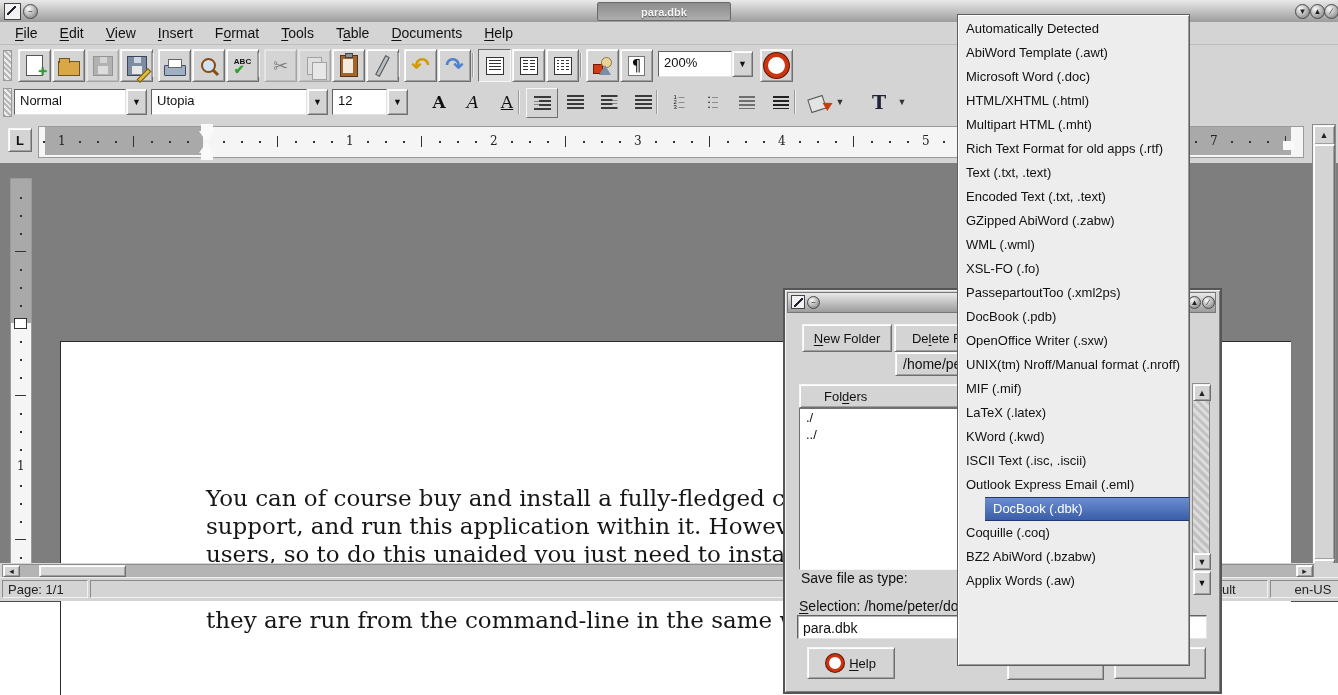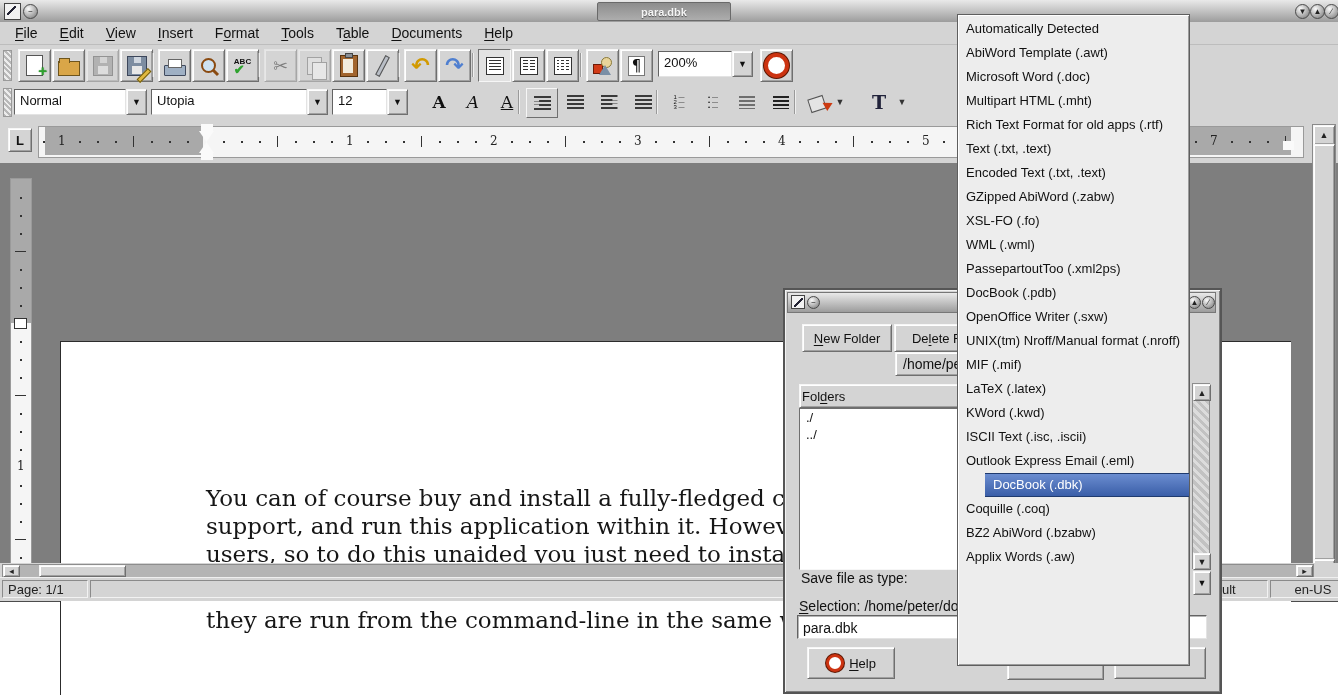--- a/index.html
+++ b/index.html
@@ -487,21 +487,21 @@
         <span><u>N</u>ew Folder</span>
       </span>
     <span class="dbtn raised raised2" style="left:109px;top:34px;width:96px;height:26px;">
         <span>De<u>l</u>ete File</span>
       </span>
 
     <span class="dbtn raised raised2" style="left:110px;top:62px;width:210px;height:24px;justify-content:flex-start;padding-left:7px;box-sizing:border-box;font-size:14px;">
         <span>/home/peter/doc</span>
       </span>
 
-    <span class="dbtn raised raised2" style="left:14px;top:94px;width:164px;height:24px;justify-content:flex-start;padding-left:2px;box-sizing:border-box;">
+    <span class="dbtn raised raised2" style="left:14px;top:94px;width:164px;height:24px;justify-content:flex-start;padding-left:24px;box-sizing:border-box;">
         <span>Fol<u>d</u>ers</span>
       </span>
     <div id="folders-list" class="abs sunken" style="left:14px;top:118px;width:164px;height:160px;">
         <div class="folder-item">./</div>
         <div class="folder-item">../</div>
       </div>
 
     <div class="abs" style="left:407px;top:93px;width:18px;height:186px;background:repeating-linear-gradient(45deg,#c2c2c2 0 3px,#dcdcdc 3px 6px);border:1px solid #8d8d8d;box-sizing:border-box;">
       <span class="sb-btn raised raised2" style="left:0;top:0;width:16px;height:15px;">
           <span>▲</span>
@@ -526,27 +526,28 @@
       <span><u>H</u>elp</span>
     </span>
     <span class="dbtn raised raised2" style="left:222px;top:360px;width:95px;height:28px;"></span>
     <span class="dbtn raised raised2" style="left:329px;top:357px;width:90px;height:30px;"></span>
   </div>
 
   <div id="dropdown" class="abs">
       <div class="dd-item">Automatically Detected</div>
       <div class="dd-item">AbiWord Template (.awt)</div>
       <div class="dd-item">Microsoft Word (.doc)</div>
+      <div class="dd-item">HTML/XHTML (.html)</div>
       <div class="dd-item">Multipart HTML (.mht)</div>
       <div class="dd-item">Rich Text Format for old apps (.rtf)</div>
       <div class="dd-item">Text (.txt, .text)</div>
       <div class="dd-item">Encoded Text (.txt, .text)</div>
       <div class="dd-item">GZipped AbiWord (.zabw)</div>
+      <div class="dd-item">WML (.wml)</div>
       <div class="dd-item">XSL-FO (.fo)</div>
-      <div class="dd-item">WML (.wml)</div>
       <div class="dd-item">PassepartoutToo (.xml2ps)</div>
       <div class="dd-item">DocBook (.pdb)</div>
       <div class="dd-item">OpenOffice Writer (.sxw)</div>
       <div class="dd-item">UNIX(tm) Nroff/Manual format (.nroff)</div>
       <div class="dd-item">MIF (.mif)</div>
       <div class="dd-item">LaTeX (.latex)</div>
       <div class="dd-item">KWord (.kwd)</div>
       <div class="dd-item">ISCII Text (.isc, .iscii)</div>
       <div class="dd-item">Outlook Express Email (.eml)</div>
       <div class="dd-item selected">DocBook (.dbk)</div>

